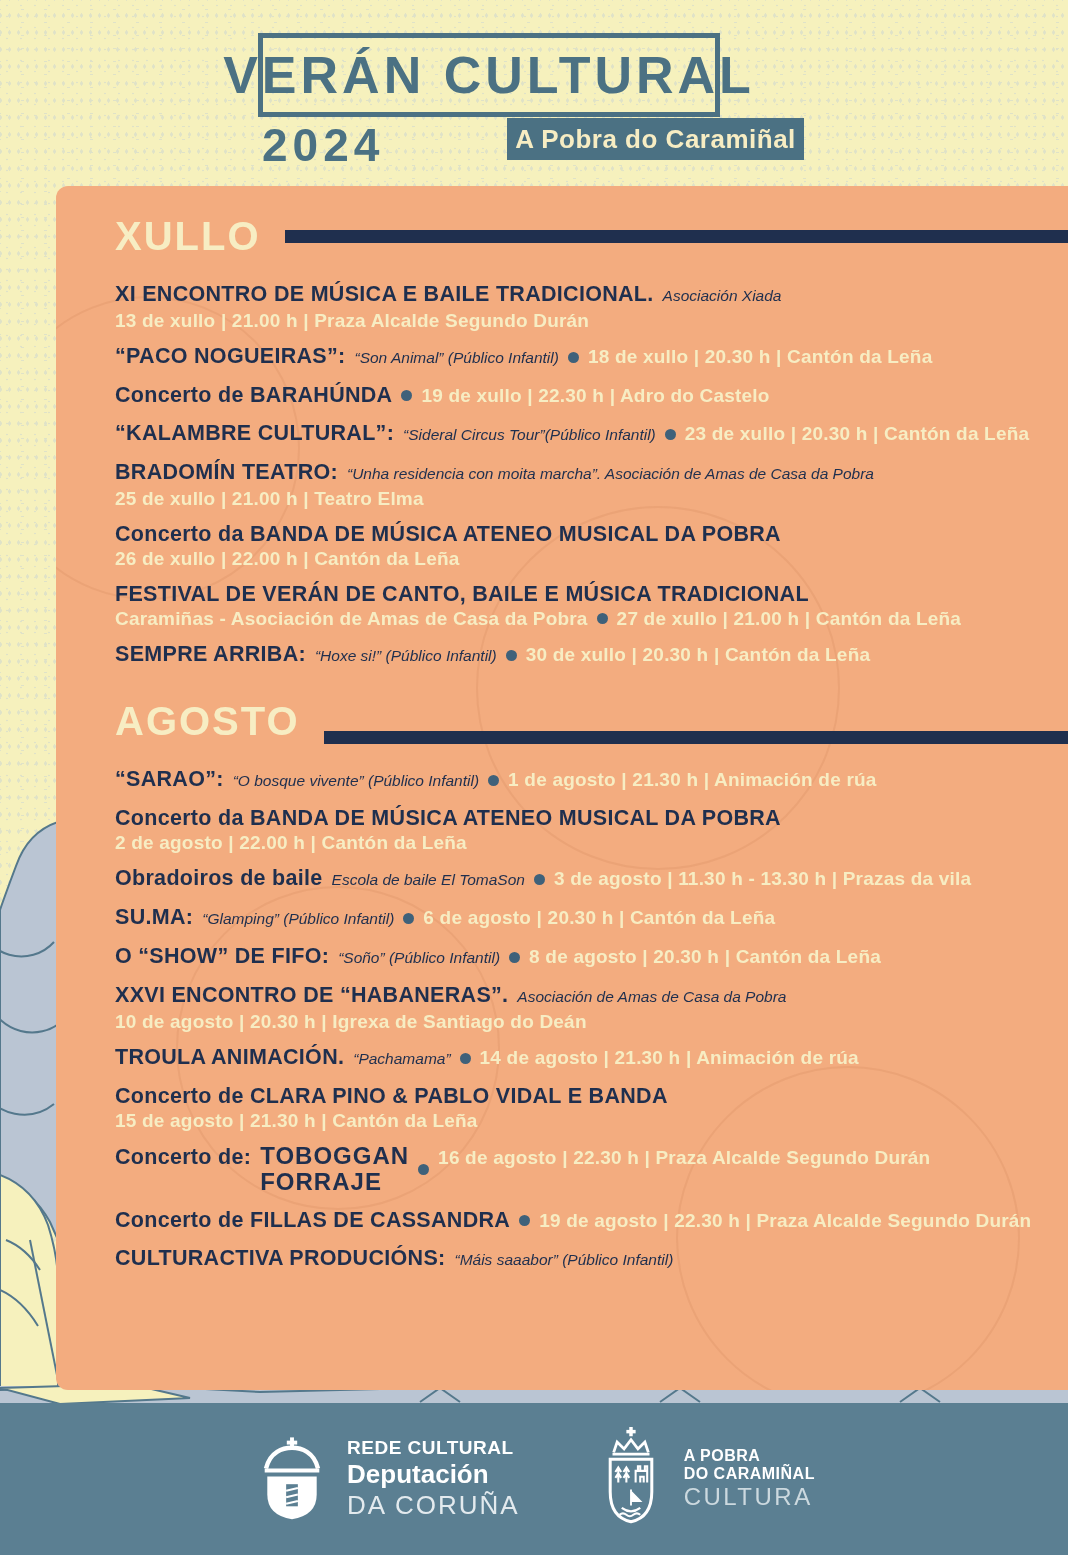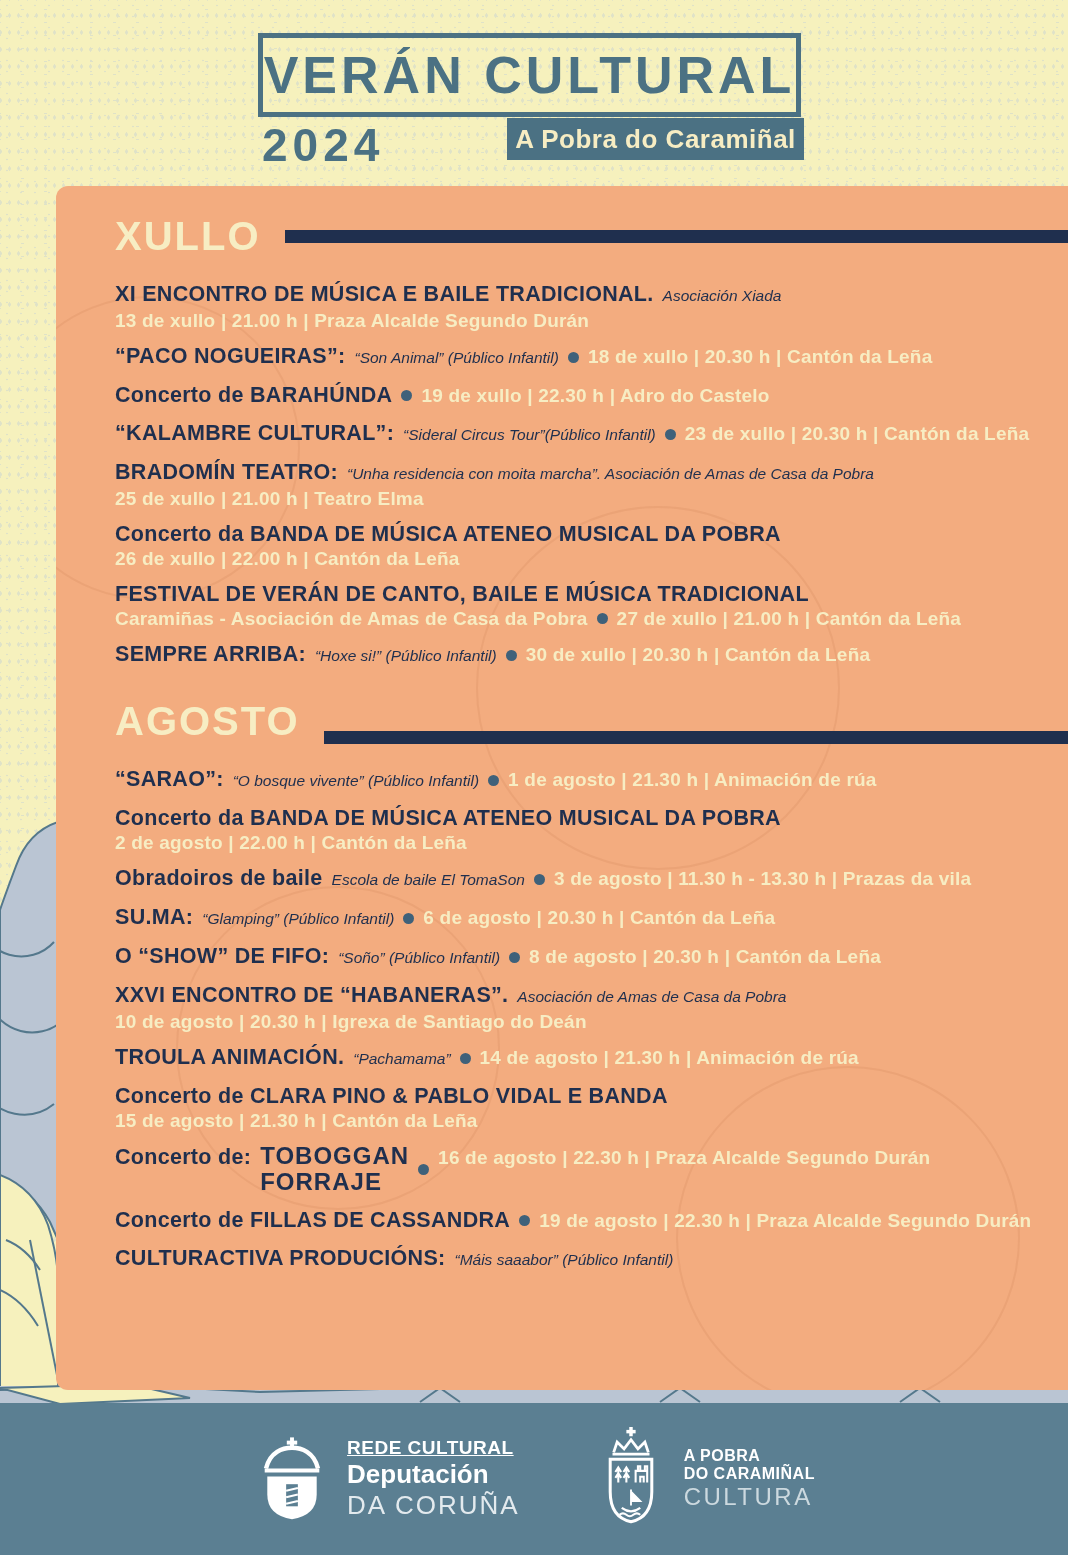--- a/index.html
+++ b/index.html
@@ -15,21 +15,21 @@
     background-image:
       radial-gradient(var(--speck) 1px, transparent 1.4px),
       radial-gradient(var(--speck) 1px, transparent 1.4px),
       radial-gradient(var(--speck) 1.2px, transparent 1.6px);
     background-size:14px 11px, 9px 17px, 23px 13px;
     background-position:0 0, 5px 7px, 11px 3px;
   }
   .deco{position:absolute;z-index:0;}
   
   .title-box{
-    position:absolute;left:258px;top:33px;width:543px;height:84px;
+    position:absolute;left:258px;top:33px;width:462px;height:84px;
     border:5px solid var(--slate);box-sizing:border-box;z-index:2;
     display:flex;align-items:center;justify-content:center;
   }
   .title-box h1{
     margin:0;font-size:52px;font-weight:700;letter-spacing:4px;
     color:var(--slate);white-space:nowrap;
   }
   .year{
     position:absolute;left:262px;top:118px;z-index:2;
     font-size:46px;font-weight:700;letter-spacing:5px;color:var(--slate);
@@ -63,21 +63,21 @@
     display:inline-block;align-self:center;flex:0 0 auto;}
   .ev-date,.ev-date2,.ev-prefix{font-size:19px;font-weight:700;color:var(--cream);letter-spacing:.2px;}
   .ev-prefix{font-weight:600;}
   
   .footer{
     position:absolute;left:0;top:1403px;width:1068px;height:152px;z-index:3;
     background:var(--footer);display:flex;align-items:center;justify-content:center;gap:74px;
   }
   .logo{display:flex;align-items:center;gap:16px;}
   .logo-text{display:flex;flex-direction:column;color:#fff;}
-  .lt1-a{font-size:19px;font-weight:700;letter-spacing:.5px;text-decoration:underline;}
+  .lt1-a{font-size:19px;font-weight:700;letter-spacing:.5px;}
   .lt1-b{font-size:26px;font-weight:700;}
   .lt1-c{font-size:26px;font-weight:300;letter-spacing:2px;color:#e3eaee;}
   .lt2-a,.lt2-b{font-size:16px;font-weight:700;letter-spacing:.5px;}
   .lt2-c{font-size:24px;font-weight:300;letter-spacing:2.5px;color:#ccd9df;}
 </style>
 </head>
 <body>
 
 <svg class="deco" style="left:0;top:770px;" width="58" height="632" viewBox="0 0 58 632">
   <path d="M58,52 Q28,62 16,96 Q4,128 0,140 L0,408 Q32,420 50,452 L58,470 Z" fill="#bac5d3" stroke="#54788c" stroke-width="2"></path>

